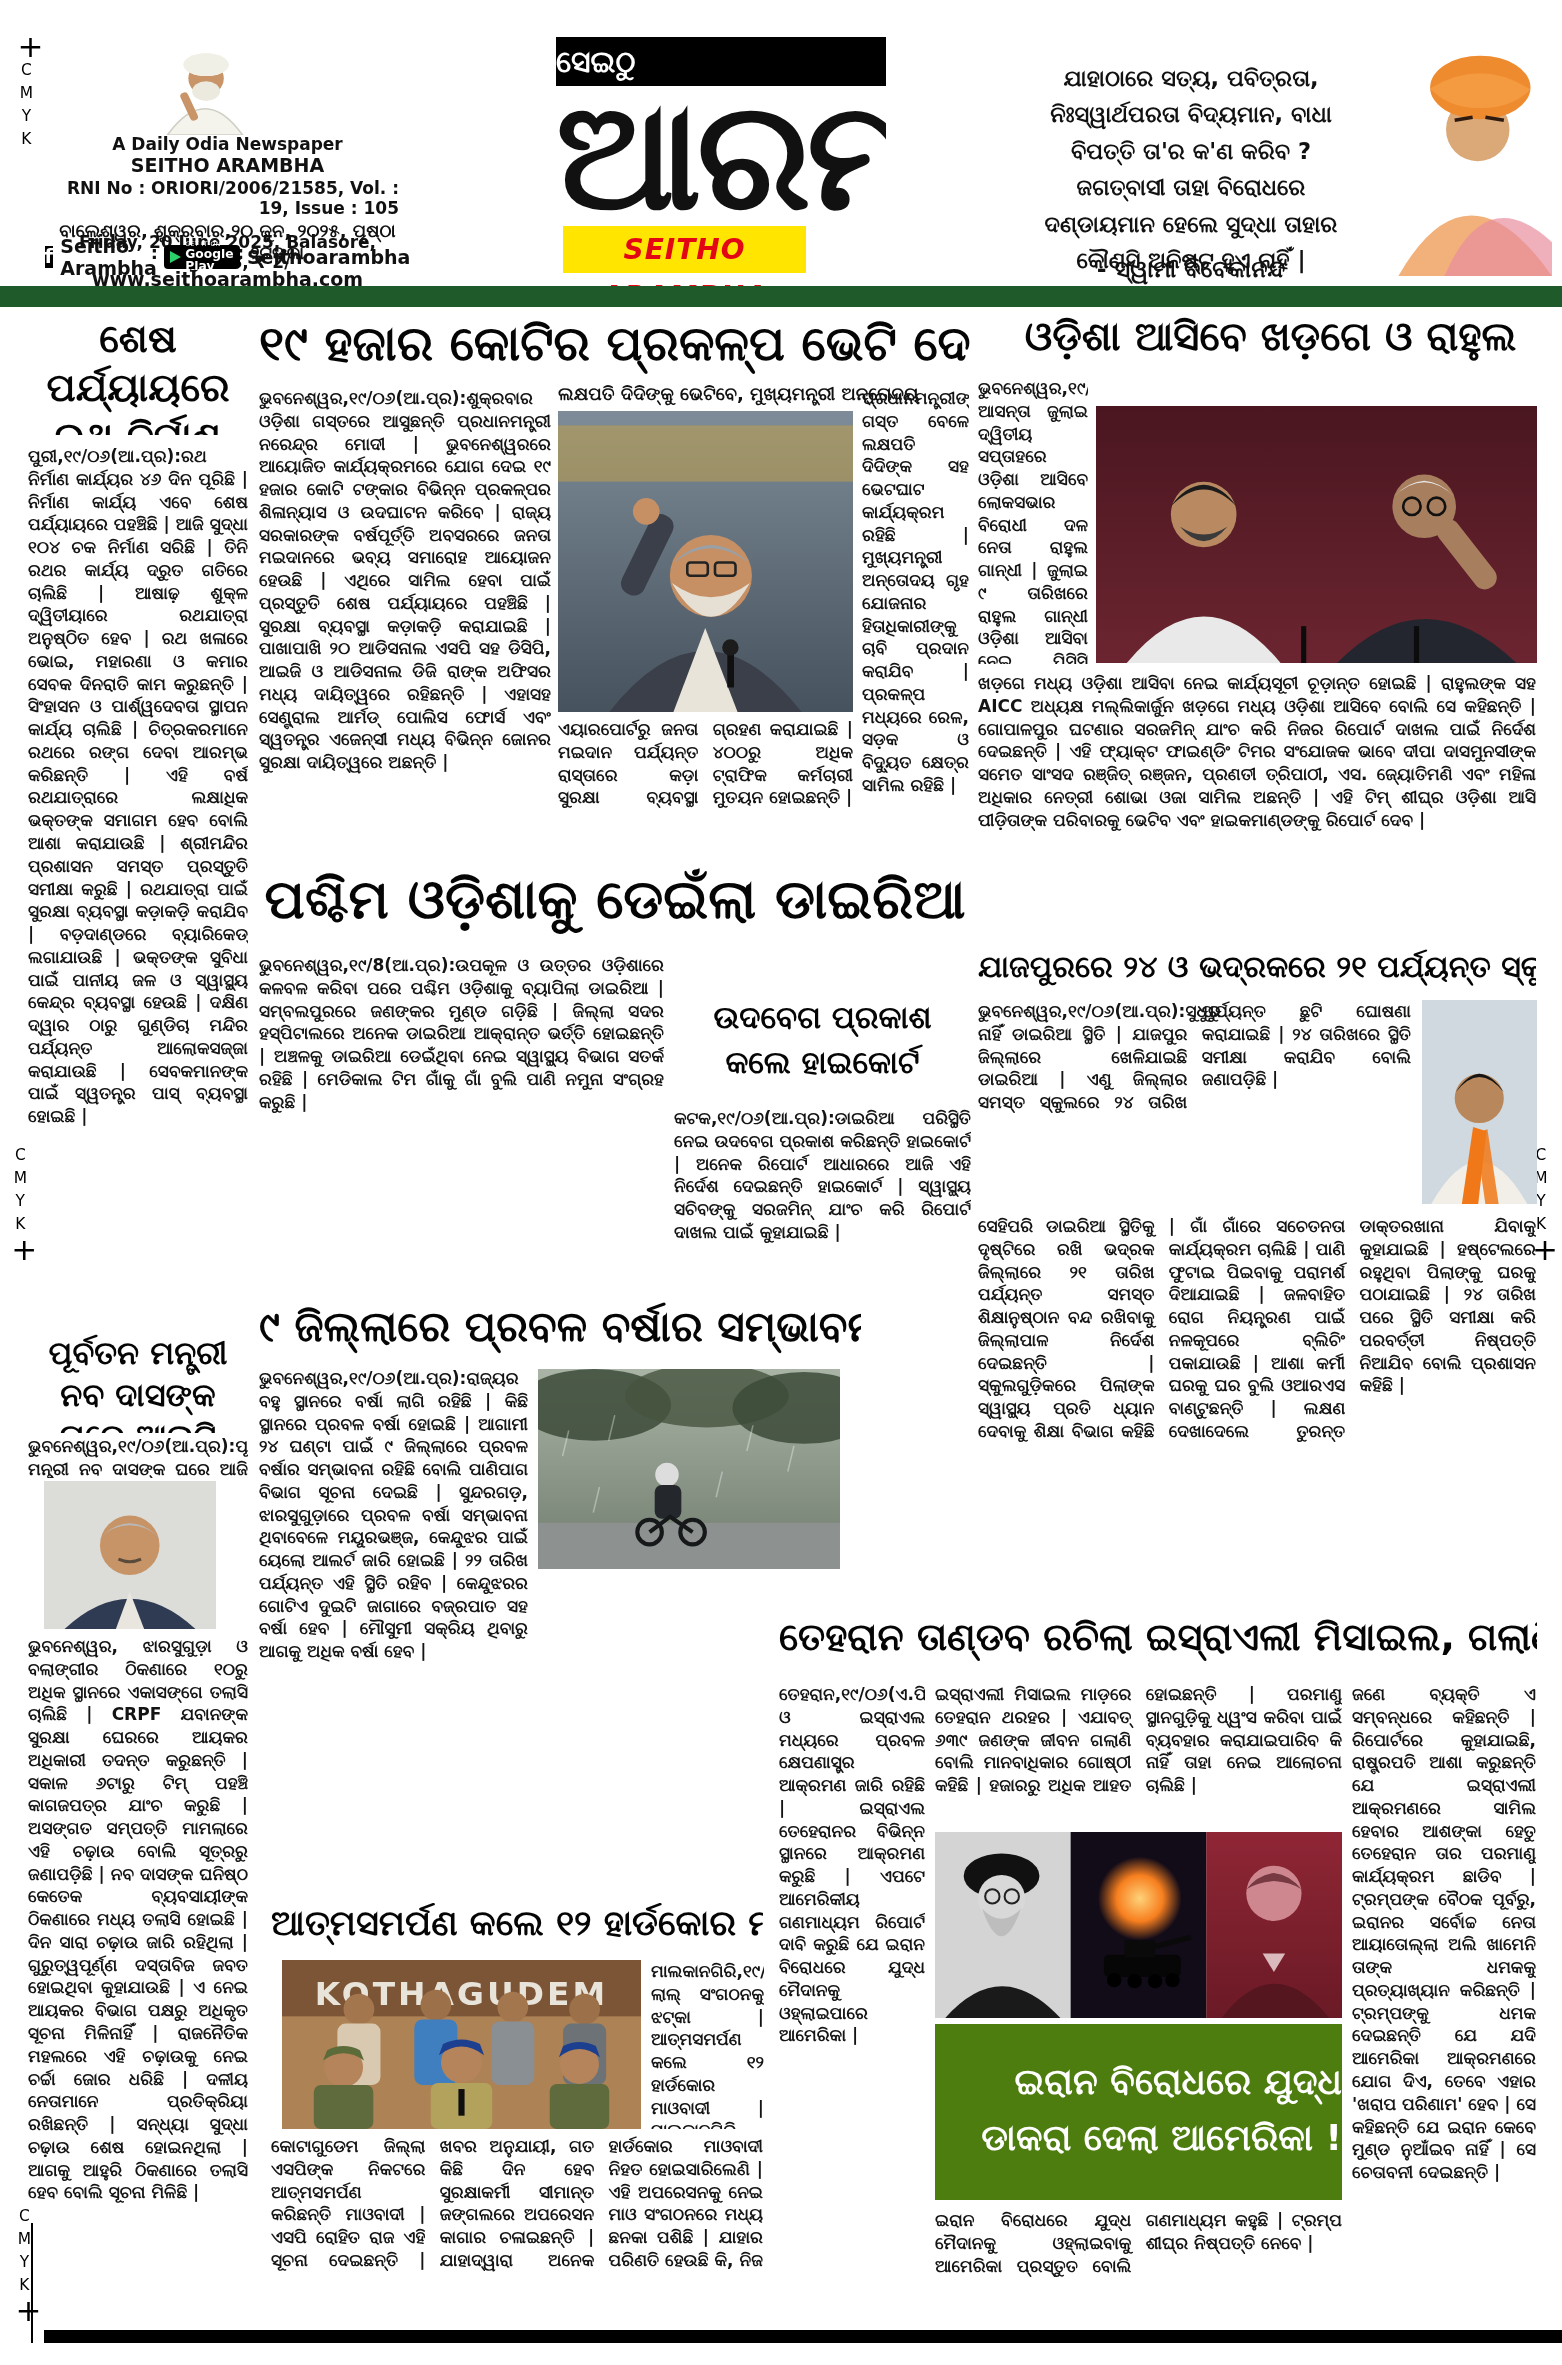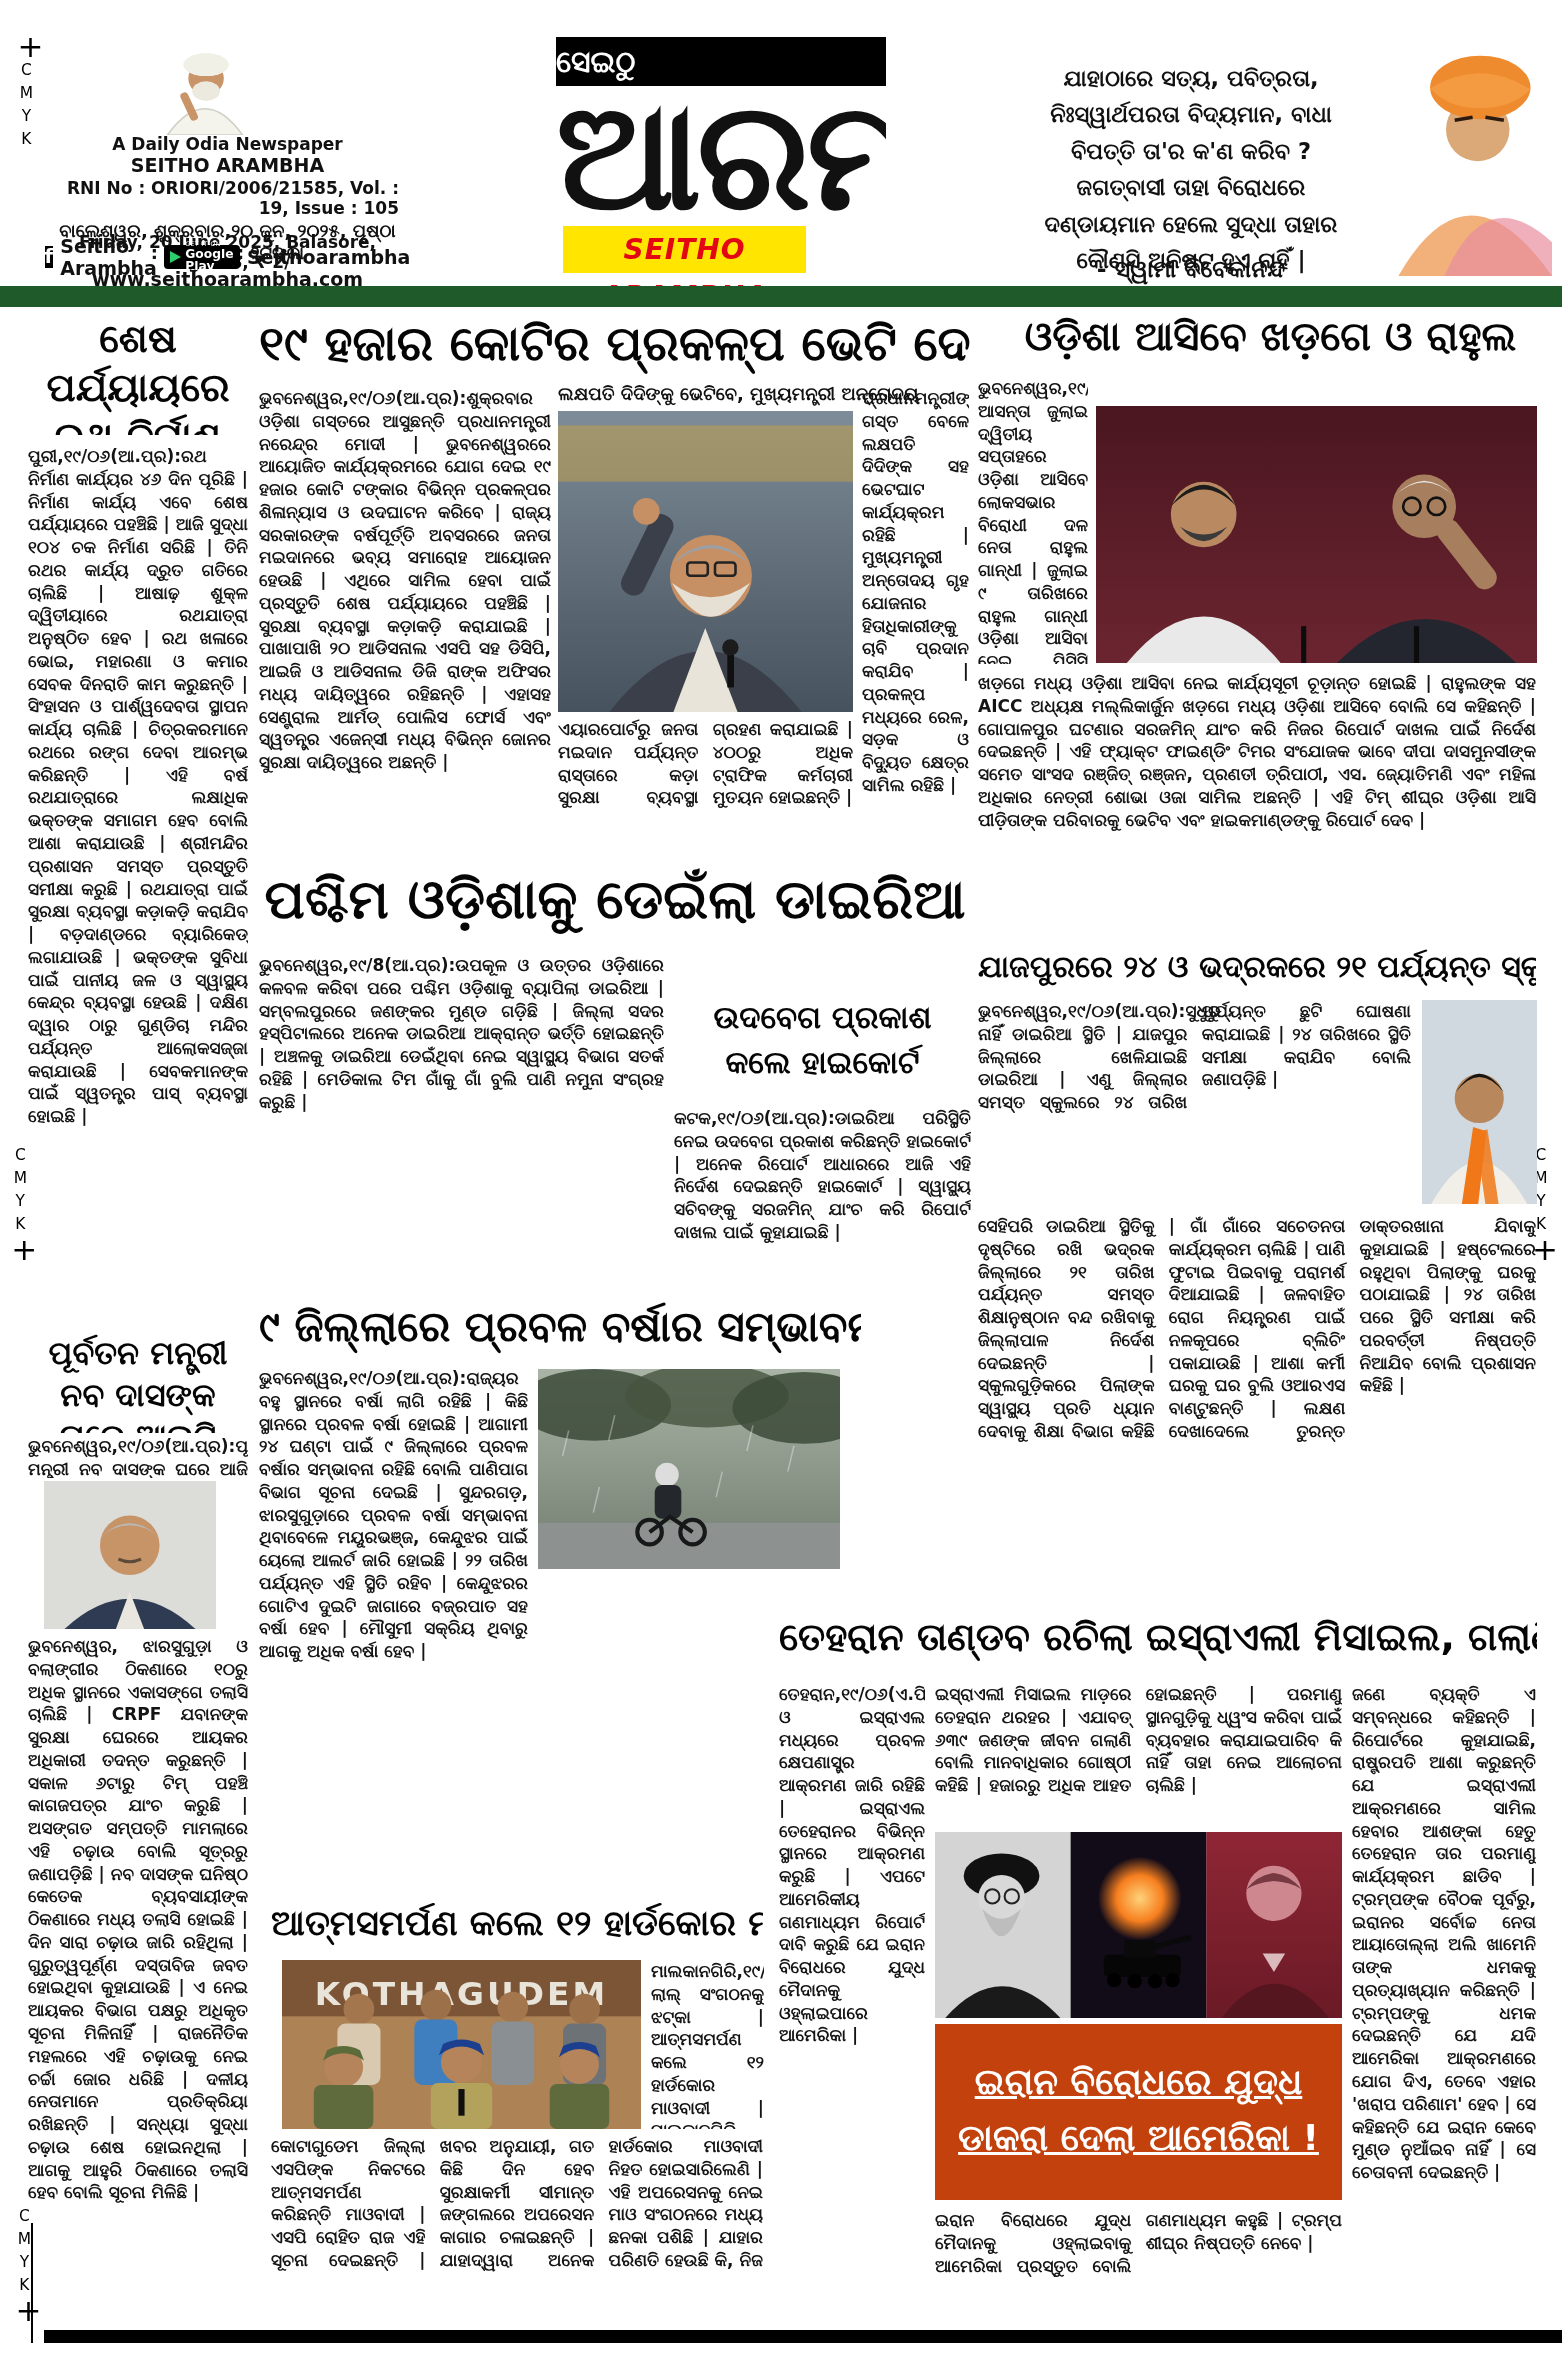--- a/index.html
+++ b/index.html
@@ -32,21 +32,21 @@
          gap:4.1px;padding:0 6.1px;}
   .gp-tri{width:0;height:0;border-top:6.7px solid transparent;border-bottom:6.7px solid transparent;
           border-left:11.3px solid #2bd06c;}
   .gp-txt{display:flex;flex-direction:column;line-height:1;text-align:left;}
   .gp-top{font-size:6.1px;letter-spacing:0.5px;}
   .gp-main{font-size:12.3px;font-weight:bold;}
   .soctxt{font-size:19px;font-weight:bold;}
   .regmark{color:#000;}
   .regmark .cross{font-size:31px;line-height:20.5px;font-weight:normal;}
   .regmark .cmyk{writing-mode:vertical-rl;text-orientation:upright;font-size:15.4px;letter-spacing:5.1px;margin-top:4.1px;}
-  .blackbox{background:#c2410c;color:#fff;font-weight:bold;text-align:center;text-decoration:underline;}
+  .blackbox{background:#4d7c0f;color:#fff;font-weight:bold;text-align:right;}
   .rule{background:#000;}
 </style>
 </head>
 <body>
 
 <div class="page">
 
   <div class="abs regmark" style="left:17.4px;top:36px;">
     <div class="cross">+</div>
     <div class="cmyk">CMYK</div>

